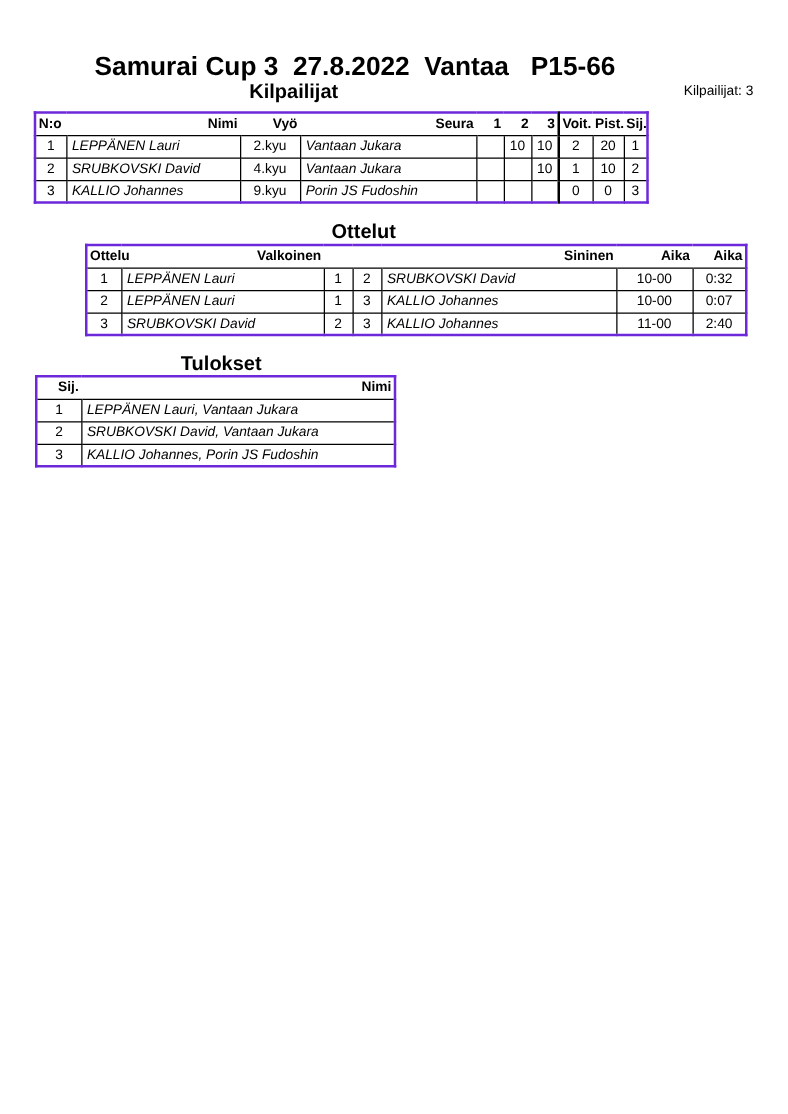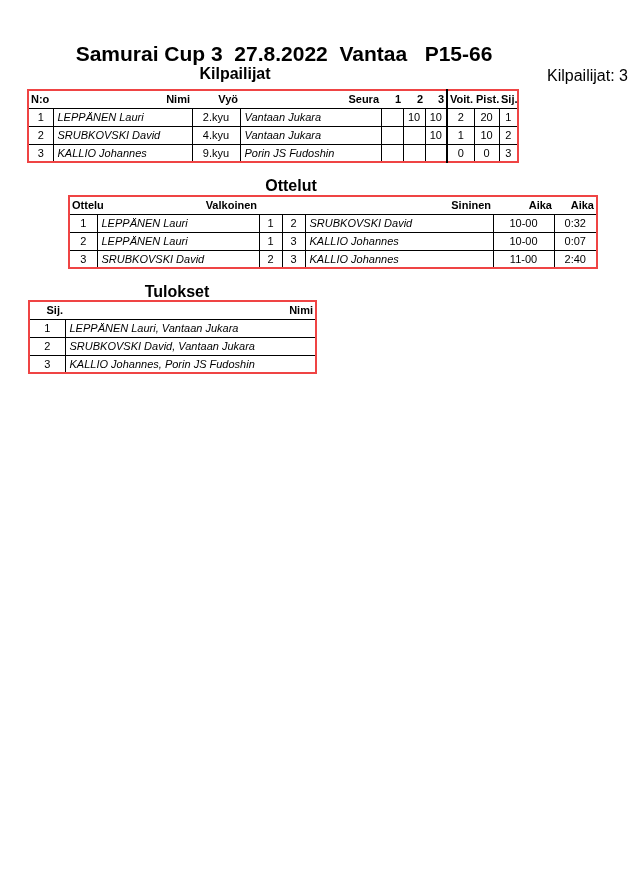--- a/index.html
+++ b/index.html
@@ -18,26 +18,26 @@
   }
   .section-heading {
     position:absolute; transform:translateX(-50%);
     font-size:16px; font-weight:bold; white-space:nowrap;
   }
   #h-kilpailijat { top:65px; left:235px; }
   #h-ottelut    { top:177px; left:291px; }
   #h-tulokset   { top:283px; left:177px; }
   .count-label {
     position:absolute; top:67px; left:547px;
-    font-size:16px; white-space:nowrap;
+    font-size:11px; white-space:nowrap;
   }
   table {
     border-collapse:collapse; table-layout:fixed;
     position:absolute; background:#ffffff;
-    border:2px solid #ef4444;
+    border:2px solid #6d28d9;
   }
   th {
     font-weight:bold; font-size:11px; height:18px;
     border-bottom:1px solid #000;
     padding:0 2px; overflow:visible; white-space:nowrap;
     text-align:right; vertical-align:middle;
   }
   td {
     font-size:11px; height:18px;
     border:1px solid #000;

